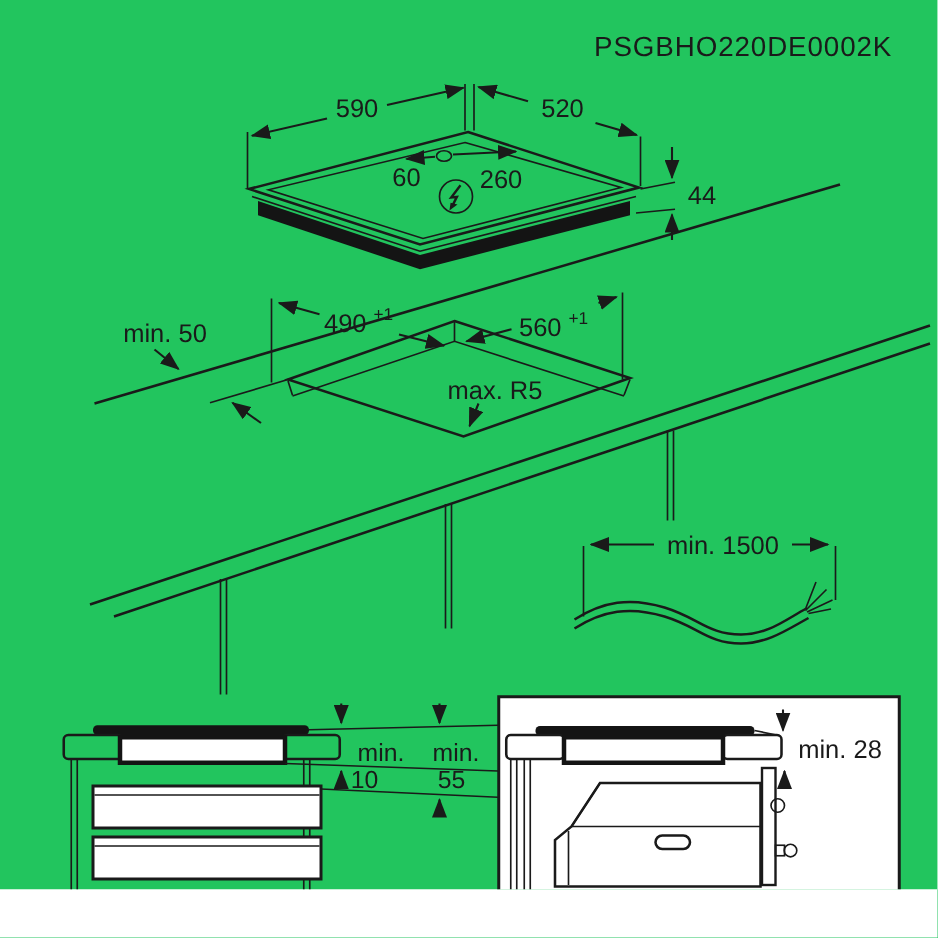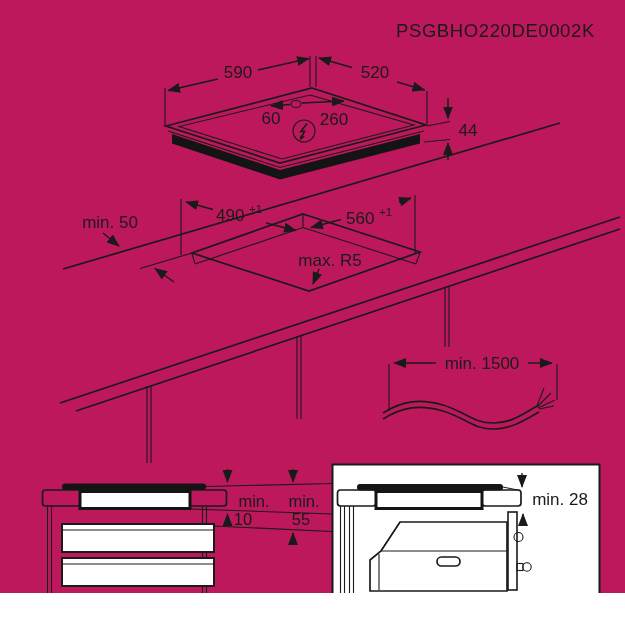--- a/index.html
+++ b/index.html
@@ -1,16 +1,16 @@
 <!DOCTYPE html>
 <html><head>
 <meta charset="utf-8">
 <style>
   html,body{margin:0;padding:0;background:#fff;}
-  .page{position:relative;width:625px;height:593px;background:#be185d;overflow:hidden;
+  .page{position:relative;width:625px;height:593px;background:#22c55e;overflow:hidden;
         font-family:"Liberation Sans", sans-serif;}
   svg{position:absolute;left:0;top:0;}
   text{fill:#1a1a1a;font-family:"Liberation Sans", sans-serif;}
   .ln{stroke:#1a1a1a;fill:none;stroke-width:1.7;}
   .thin{stroke:#1a1a1a;fill:none;stroke-width:1.1;}
   .dim{stroke:#1a1a1a;fill:none;stroke-width:1.4;}
   .blk{fill:#141414;stroke:none;}
   .t17{font-size:17px;}
   .t16{font-size:16.5px;}
   .sup{font-size:11.5px;}

